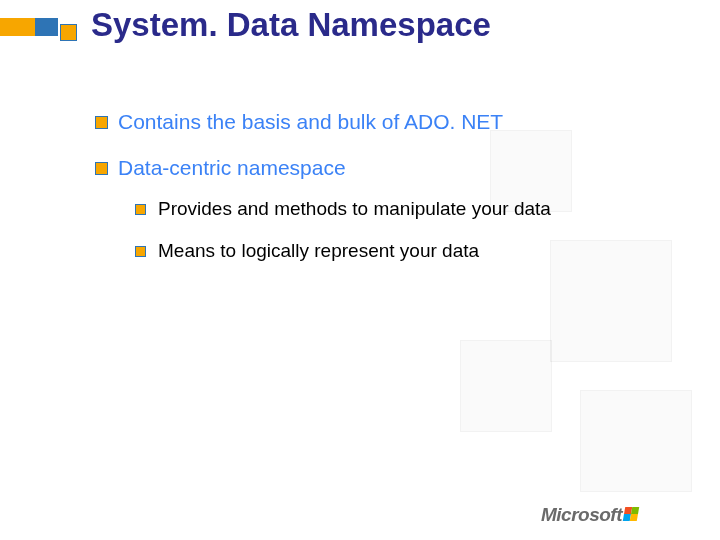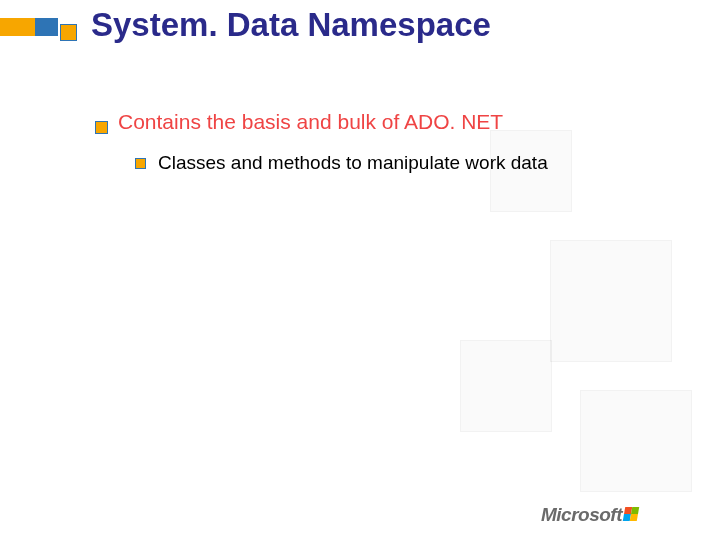--- a/index.html
+++ b/index.html
@@ -68,24 +68,24 @@
 
   .body {
     position: absolute;
     top: 110px;
     left: 95px;
     right: 40px;
   }
 
   .l1 {
     display: flex;
-    align-items: flex-end;
+    align-items: center;
     gap: 10px;
     margin-bottom: 22px;
-    color: #ef4444;
+    color: #3b82f6;
     font-size: 21px;
   }
 
   .l2-wrap {
     margin-left: 40px;
     margin-top: -4px;
   }
   .l2 {
     display: flex;
     align-items: center;
@@ -152,26 +152,34 @@
     <div class="title">System. Data Namespace</div>
   </div>
 
   <div class="body">
 
     <div class="l1">
       <div class="square-bullet small"></div>
       <span>Contains the basis and bulk of ADO. NET</span>
     </div>
 
+    <div class="l1">
+      <div class="square-bullet small"></div>
+      <span>Data-centric namespace</span>
+    </div>
 
 
     <div class="l2-wrap">
       <div class="l2">
         <div class="square-bullet tiny"></div>
-        <span>Classes and methods to manipulate work data</span>
+        <span>Provides and methods to manipulate your data</span>
+      </div>
+      <div class="l2">
+        <div class="square-bullet tiny"></div>
+        <span>Means to logically represent your data</span>
       </div>
     </div>
 
   </div>
 
   <div class="deco" style="left:430px; top:120px; width:280px; height:380px;">
     <div class="deco-sq" style="left:60px; top:10px; width:80px; height:80px;"></div>
     <div class="deco-sq" style="left:120px; top:120px; width:120px; height:120px;"></div>
     <div class="deco-sq" style="left:30px; top:220px; width:90px; height:90px;"></div>
     <div class="deco-sq" style="left:150px; top:270px; width:110px; height:100px;"></div>

